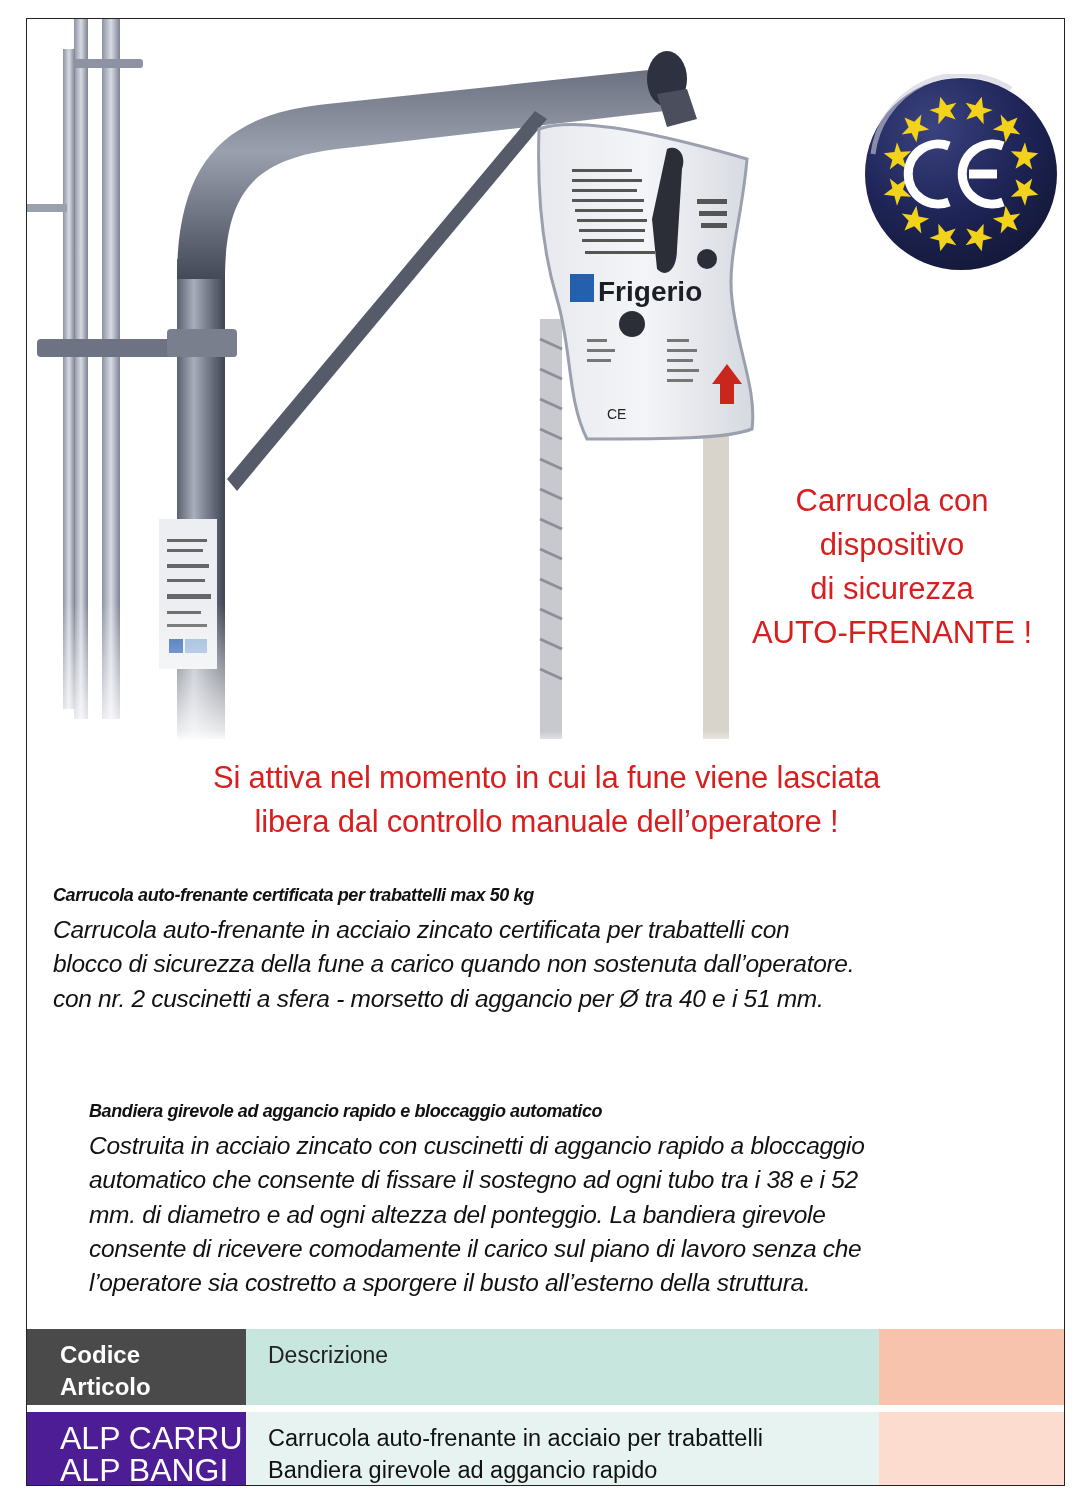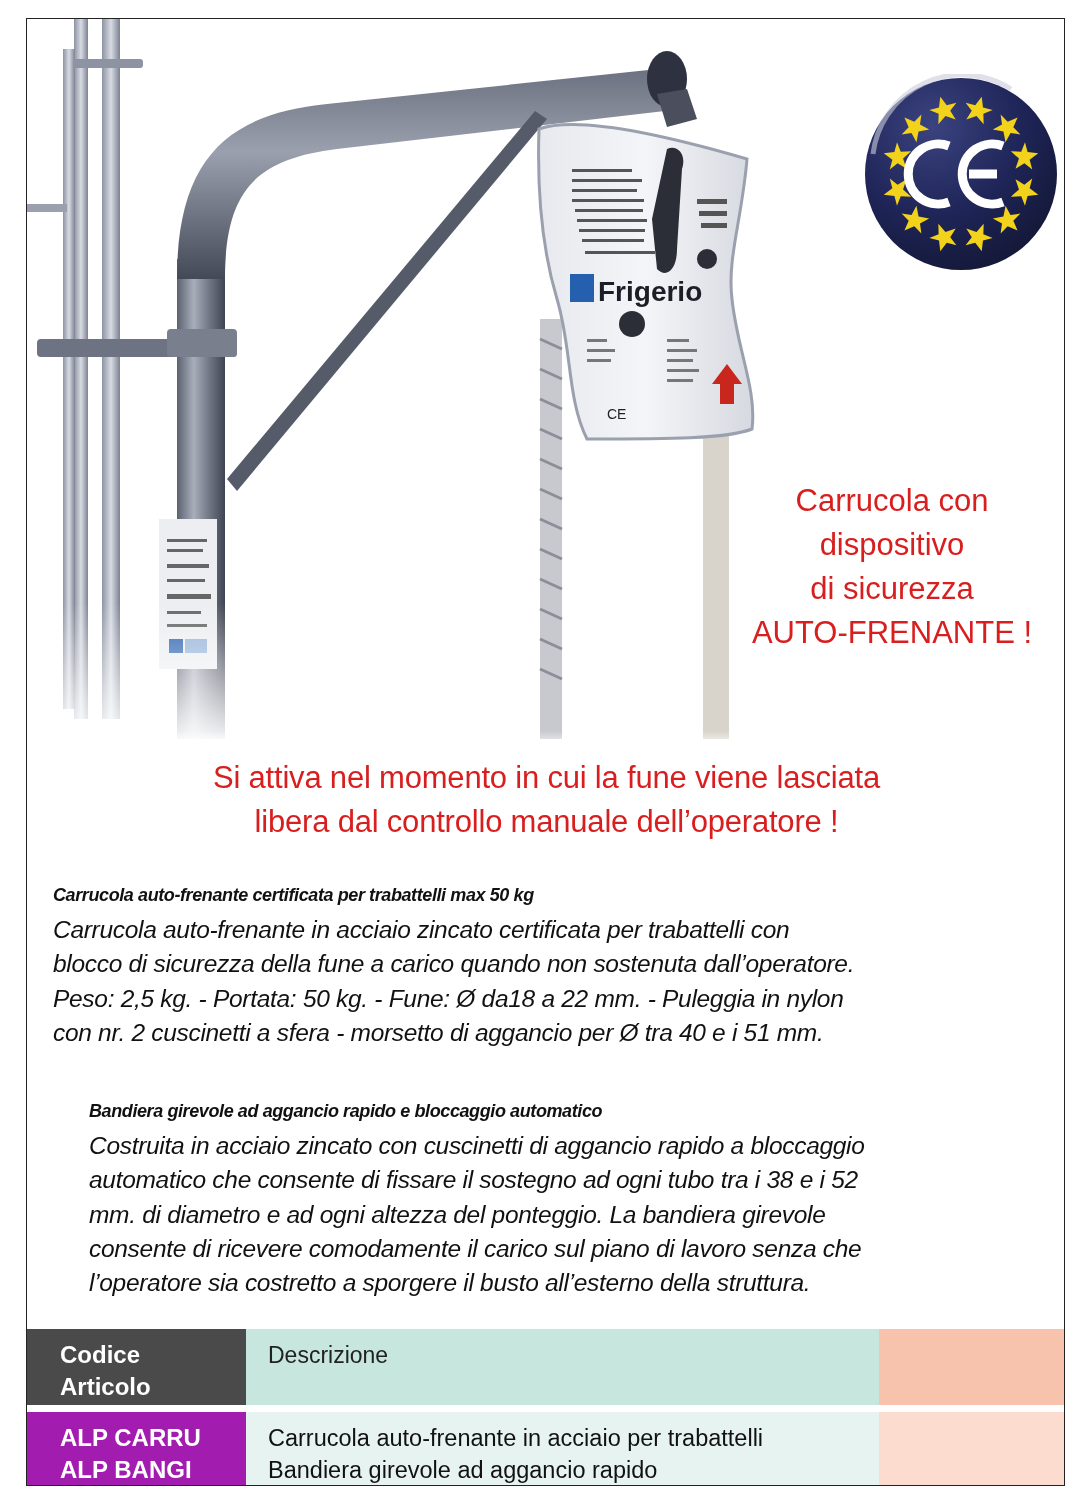--- a/index.html
+++ b/index.html
@@ -13,21 +13,21 @@
   .sec h2{margin:0;font-size:18px;line-height:36px;font-weight:bold;font-family:"Liberation Sans",sans-serif;letter-spacing:-0.4px;font-style:italic;}
   .sec p{margin:0;font-size:24.5px;line-height:34.3px;font-family:"Liberation Sans",sans-serif;letter-spacing:-0.3px;font-style:italic;}
   .sec1{top:858px;}
   .sec2{top:1074px;margin-left:36px;}
   table.codes{position:absolute;left:0;top:1310px;width:1039px;border-collapse:collapse;}
   .codes td{padding:0;vertical-align:top;}
   .hdr-code{background:#4a4a4a;color:#fff;font-weight:bold;font-size:24px;line-height:32px;width:219px;height:76px;padding:10px 0 0 33px !important;box-sizing:border-box;}
   .hdr-desc{background:#c6e6de;color:#222;font-size:23px;line-height:32px;padding:10px 0 0 22px !important;width:633px;box-sizing:border-box;}
   .hdr-price{background:#f8c3ad;}
   .gap td{height:7px;background:#fff;}
-  .row-code{background:#a21caf;color:#fff;font-weight:bold;font-size:24px;line-height:32px;padding:10px 0 4px 33px !important;box-sizing:border-box;}
+  .row-code{background:#4c1d95;color:#fff;font-weight:normal;font-size:32px;line-height:32px;padding:10px 0 4px 33px !important;box-sizing:border-box;}
   .row-desc{background:#e7f3f0;color:#111;font-size:23.5px;line-height:32px;padding:10px 0 4px 22px !important;box-sizing:border-box;}
   .row-price{background:#fddcd0;}
 </style>
 </head>
 <body>
 
 <div class="frame">
 
   <svg class="photo" viewBox="0 0 1039 730" xmlns="http://www.w3.org/2000/svg">
     <defs>
@@ -185,21 +185,20 @@
 
   <div class="red-center">
     <div>Si attiva nel momento in cui la fune viene lasciata</div>
     <div>libera dal controllo manuale dell’operatore !</div>
   </div>
 
   <div class="sec sec1">
     <h2>Carrucola auto-frenante certificata per trabattelli max 50 kg</h2>
     <p>Carrucola auto-frenante in acciaio zincato certificata per trabattelli con</p>
     <p>blocco di sicurezza della fune a carico quando non sostenuta dall’operatore.</p>
-    <p>Peso: 2,5 kg. - Portata: 50 kg. -  Fune: Ø da18 a 22 mm. - Puleggia in nylon</p>
     <p>con nr. 2 cuscinetti a sfera - morsetto di aggancio per Ø tra 40 e i 51 mm.</p>
   </div>
 
   <div class="sec sec2">
     <h2>Bandiera girevole ad aggancio rapido e bloccaggio automatico</h2>
     <p>Costruita in acciaio zincato con cuscinetti di aggancio rapido a bloccaggio</p>
     <p>automatico che consente di fissare il sostegno ad ogni tubo tra i 38 e i 52</p>
     <p>mm. di diametro e ad ogni altezza del ponteggio. La bandiera girevole</p>
     <p>consente di ricevere comodamente il carico sul piano di lavoro senza che</p>
     <p>l’operatore sia costretto a sporgere il busto all’esterno della struttura.</p>

